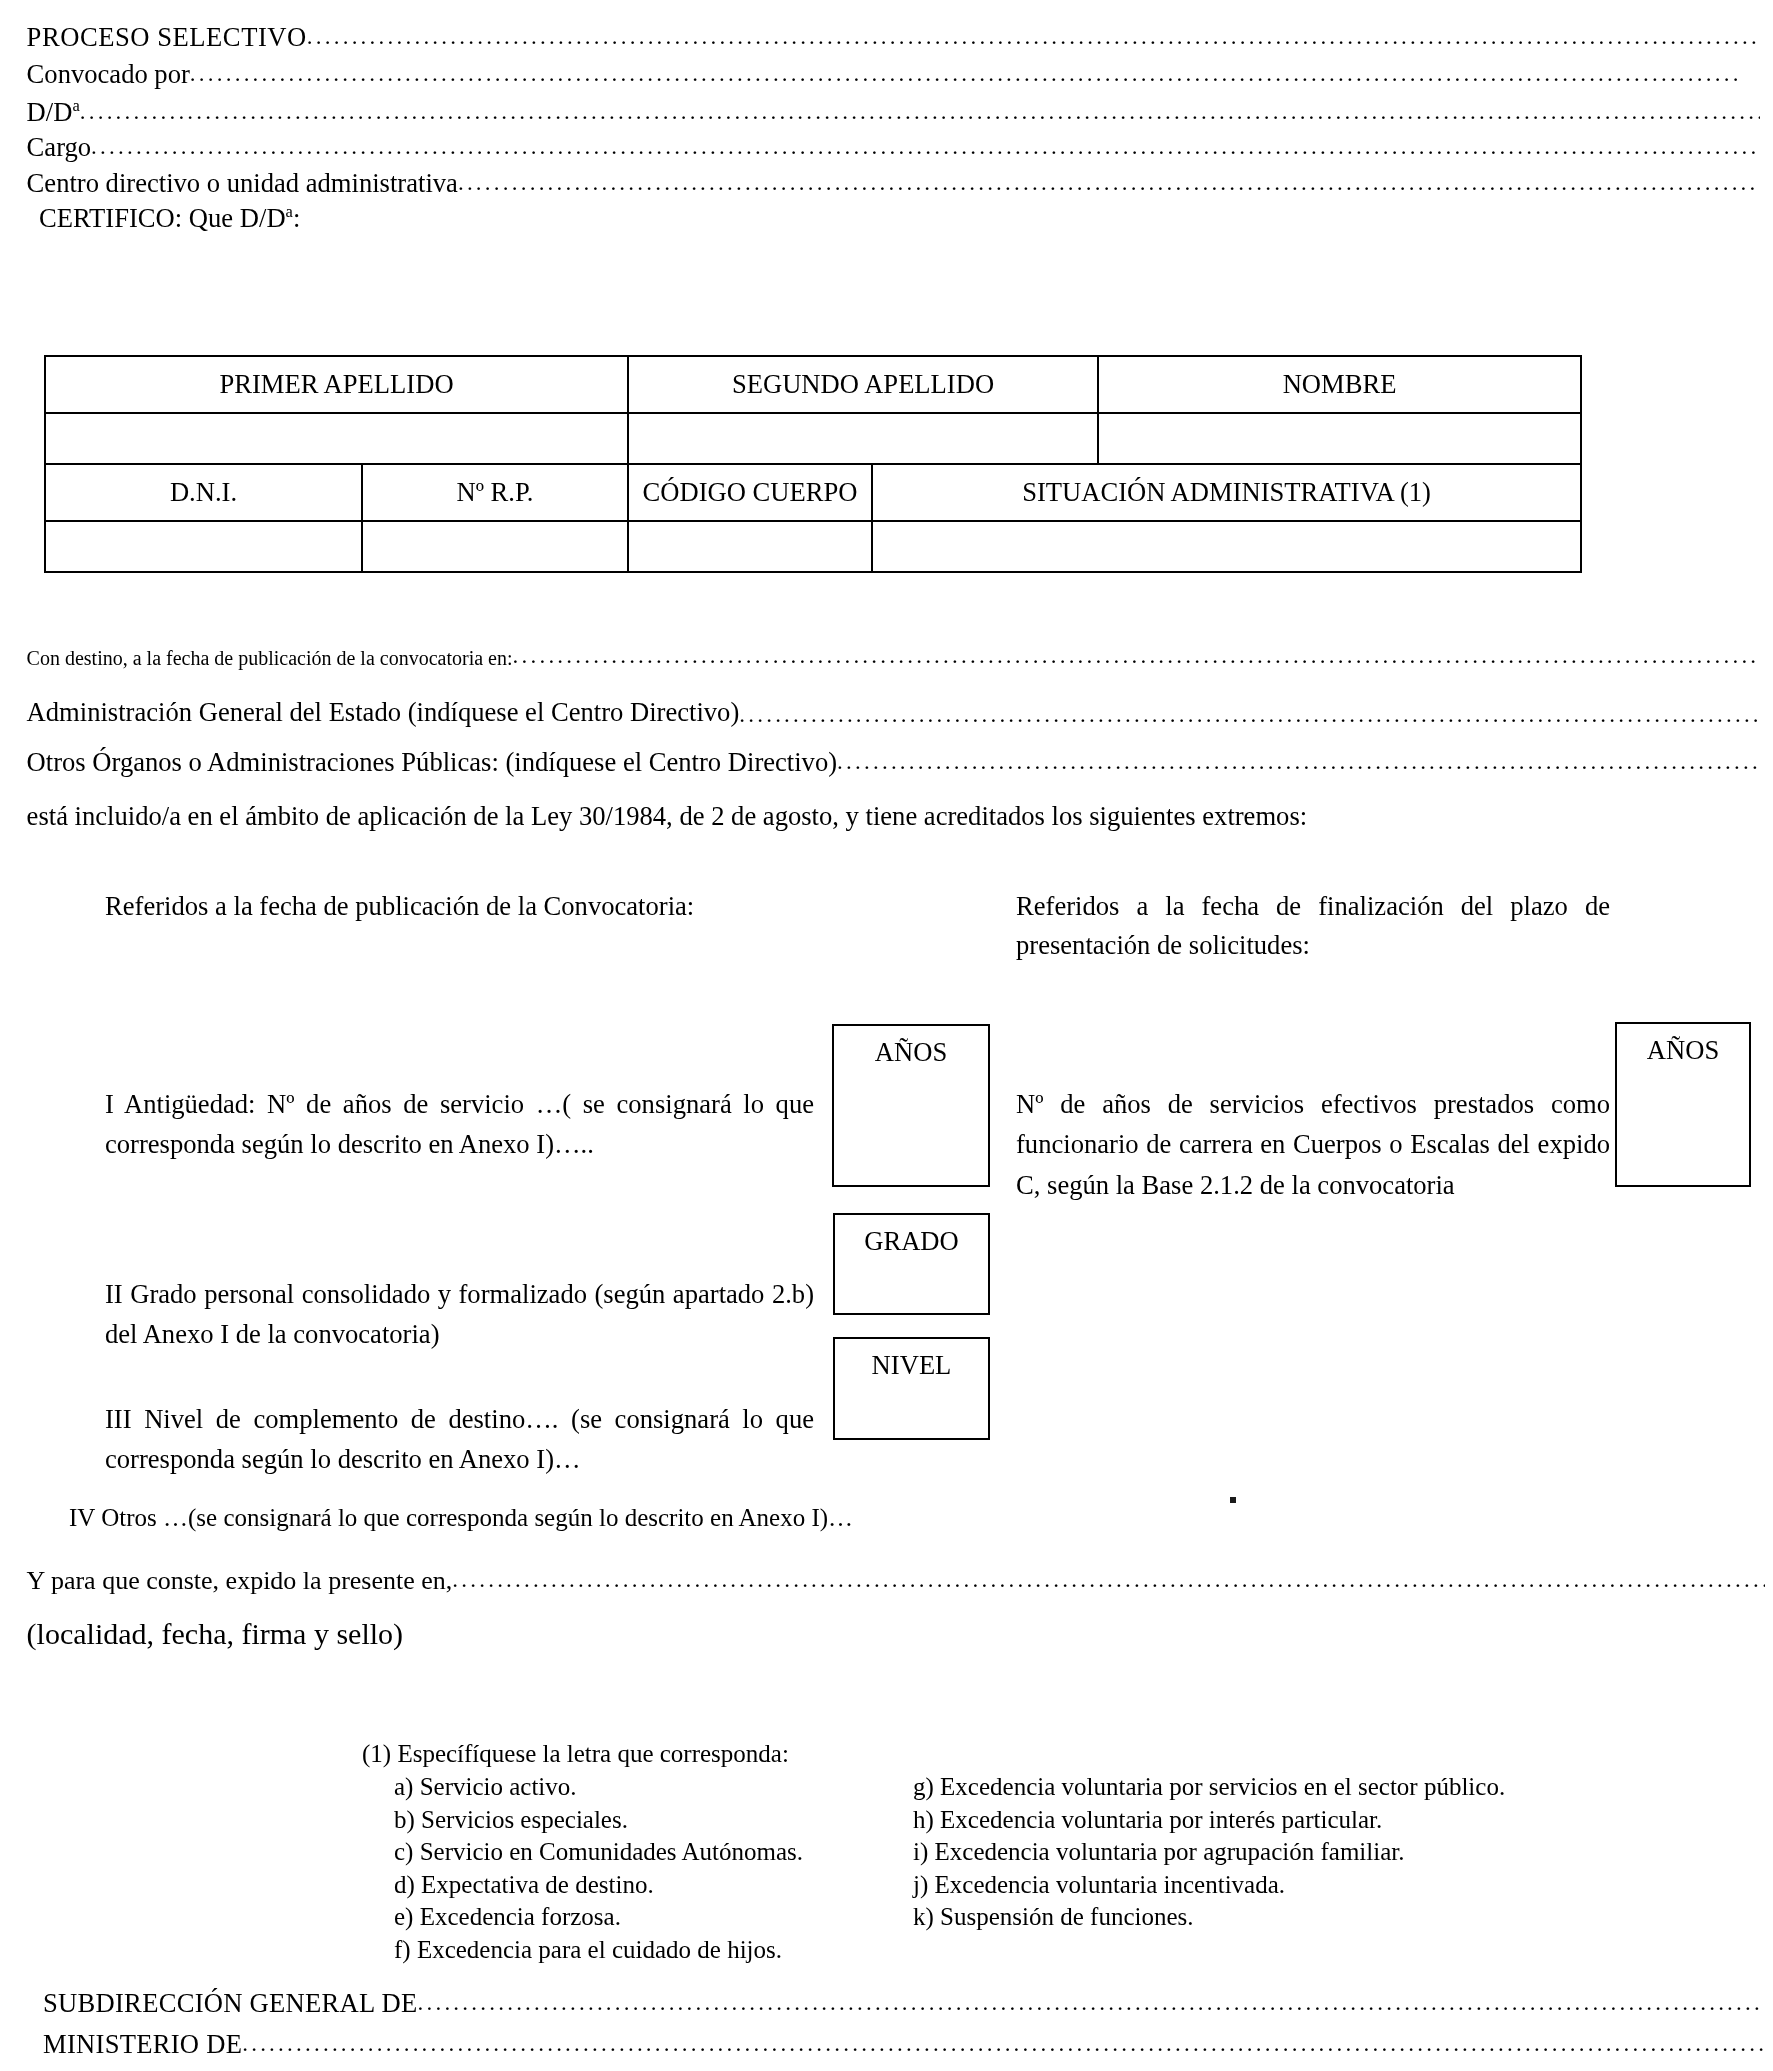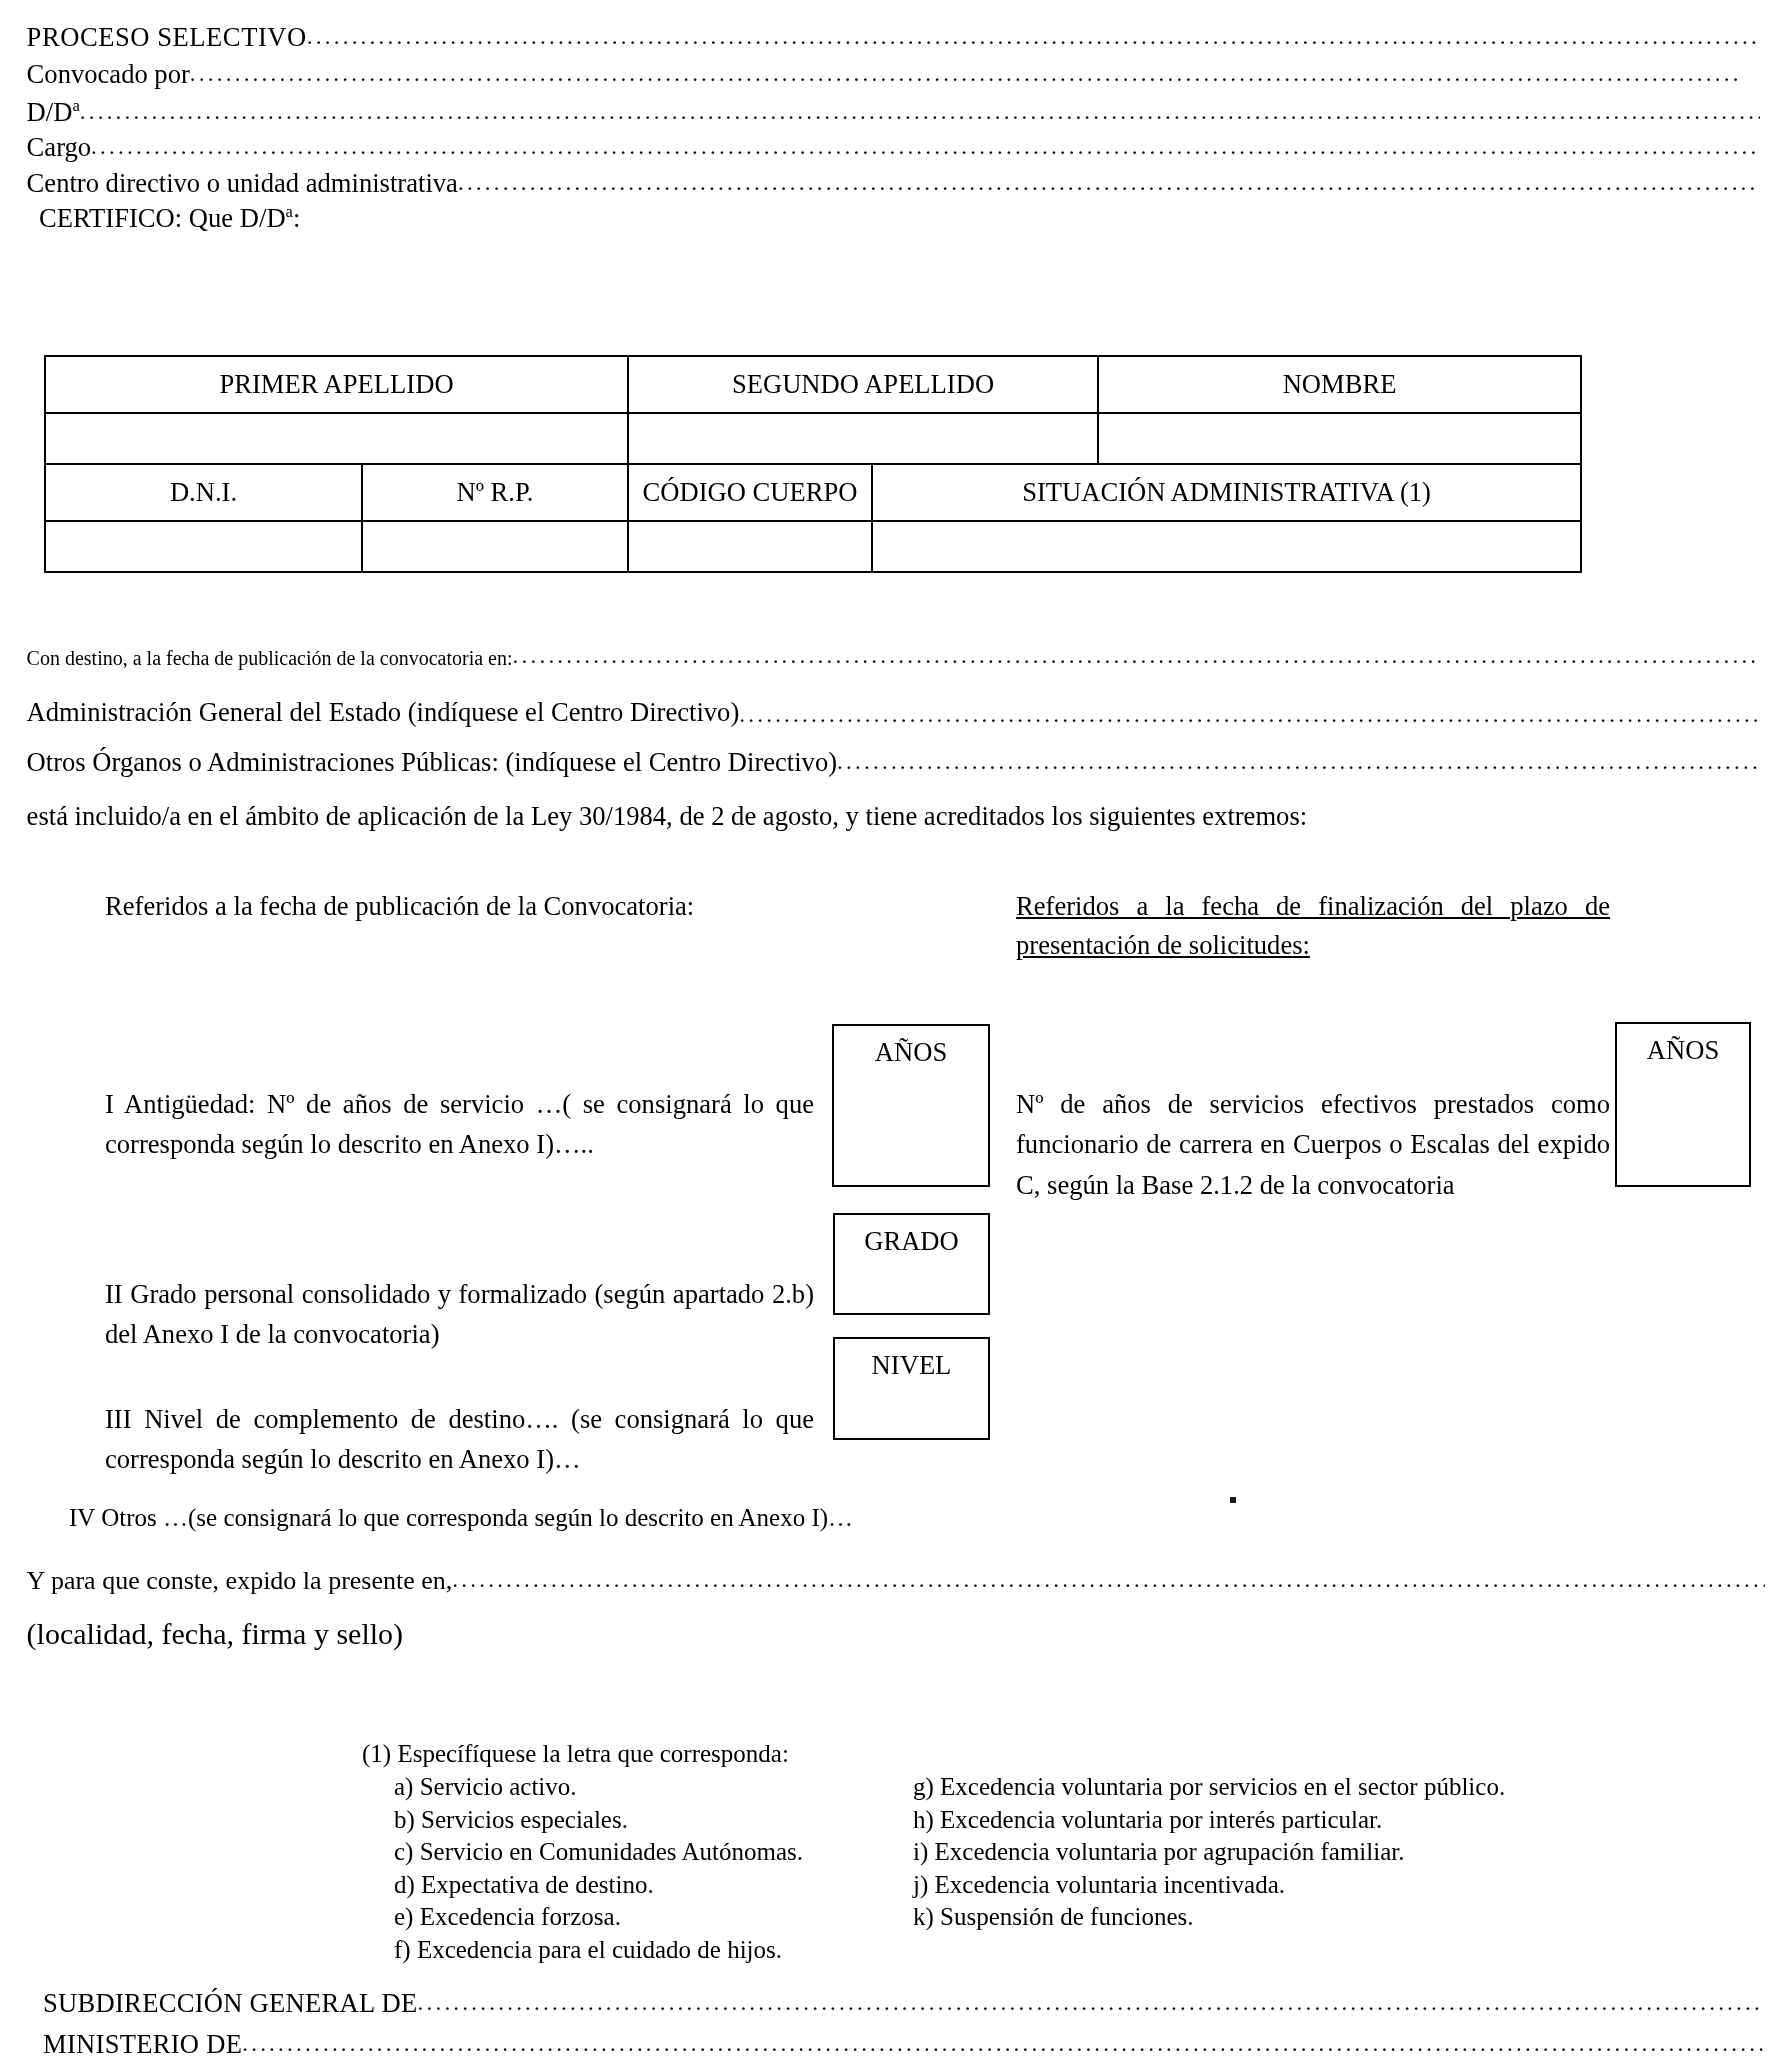--- a/index.html
+++ b/index.html
@@ -187,21 +187,21 @@
 
 <div class="fill-row" style="left:26.6px; top:747px; width:1733px; font-size:26.6px;">
   <span class="lbl">Otros Órganos o Administraciones Públicas: (indíquese el Centro Directivo)</span>
   <span class="dots"></span>
 </div>
 
 <div class="para" style="left:26.6px; top:801px;">está incluido/a en el ámbito de aplicación de la Ley 30/1984, de 2 de agosto, y tiene acreditados los siguientes extremos:</div>
 
 <div class="col-head" style="left:105px; top:887px; width:674px;">Referidos a la fecha de publicación de la Convocatoria:</div>
 
-<div class="col-head jst" style="left:1016px; top:887px; width:594px; text-align:justify;text-decoration:underline;">Referidos a la fecha de finalización del plazo de presentación de solicitudes:</div>
+<div class="col-head jst" style="left:1016px; top:887px; width:594px; text-align:justify;">Referidos a la fecha de finalización del plazo de presentación de solicitudes:</div>
 
 <div class="item-text" style="left:105px; top:1044px; width:709px; text-align:justify; text-align-last:left;">I Antigüedad: Nº de años de servicio …( se consignará lo que corresponda según lo descrito en Anexo I)…..</div>
 
 <div class="box" style="left:832px; top:1024px; width:158px; height:163px;">
   <span>AÑOS</span>
 </div>
 
 <div class="item-text" style="left:1016px; top:1044px; width:594px; text-align:justify; text-align-last:left;">Nº de años de servicios efectivos prestados como funcionario de carrera en Cuerpos o Escalas del expido C,  según la Base 2.1.2 de la convocatoria</div>
 
 <div class="box" style="left:1615px; top:1022px; width:136px; height:165px;">

